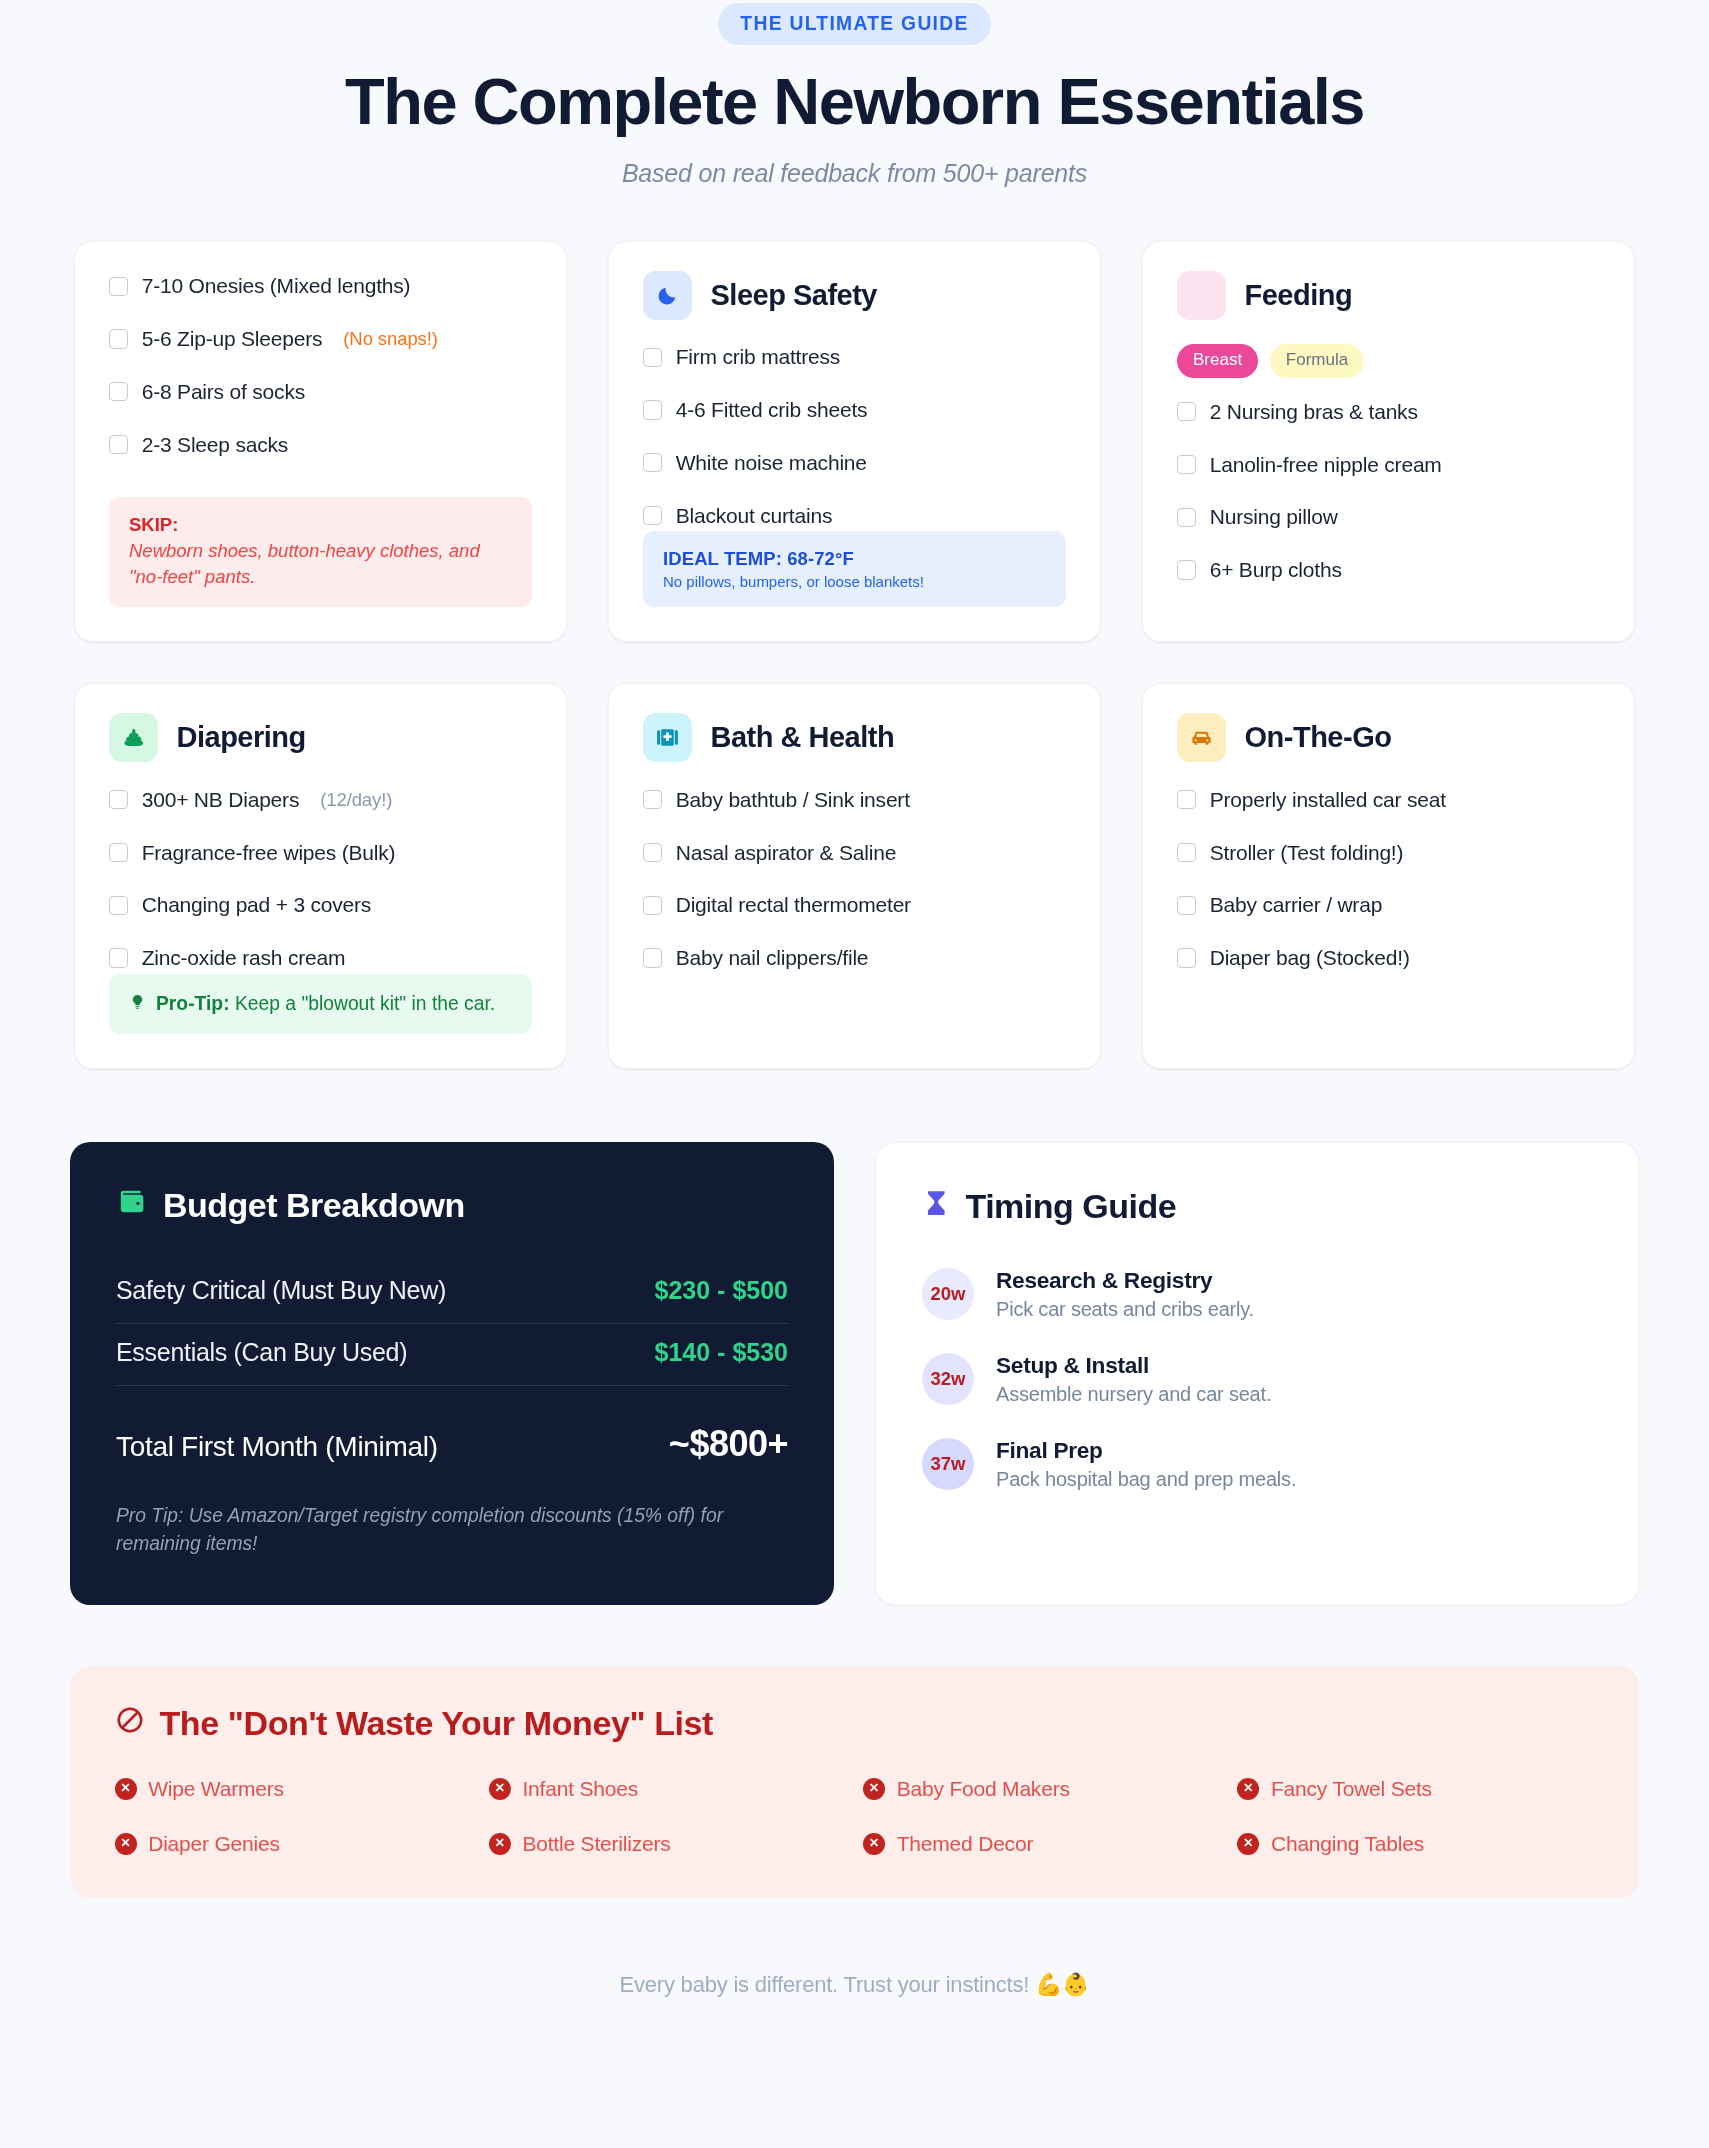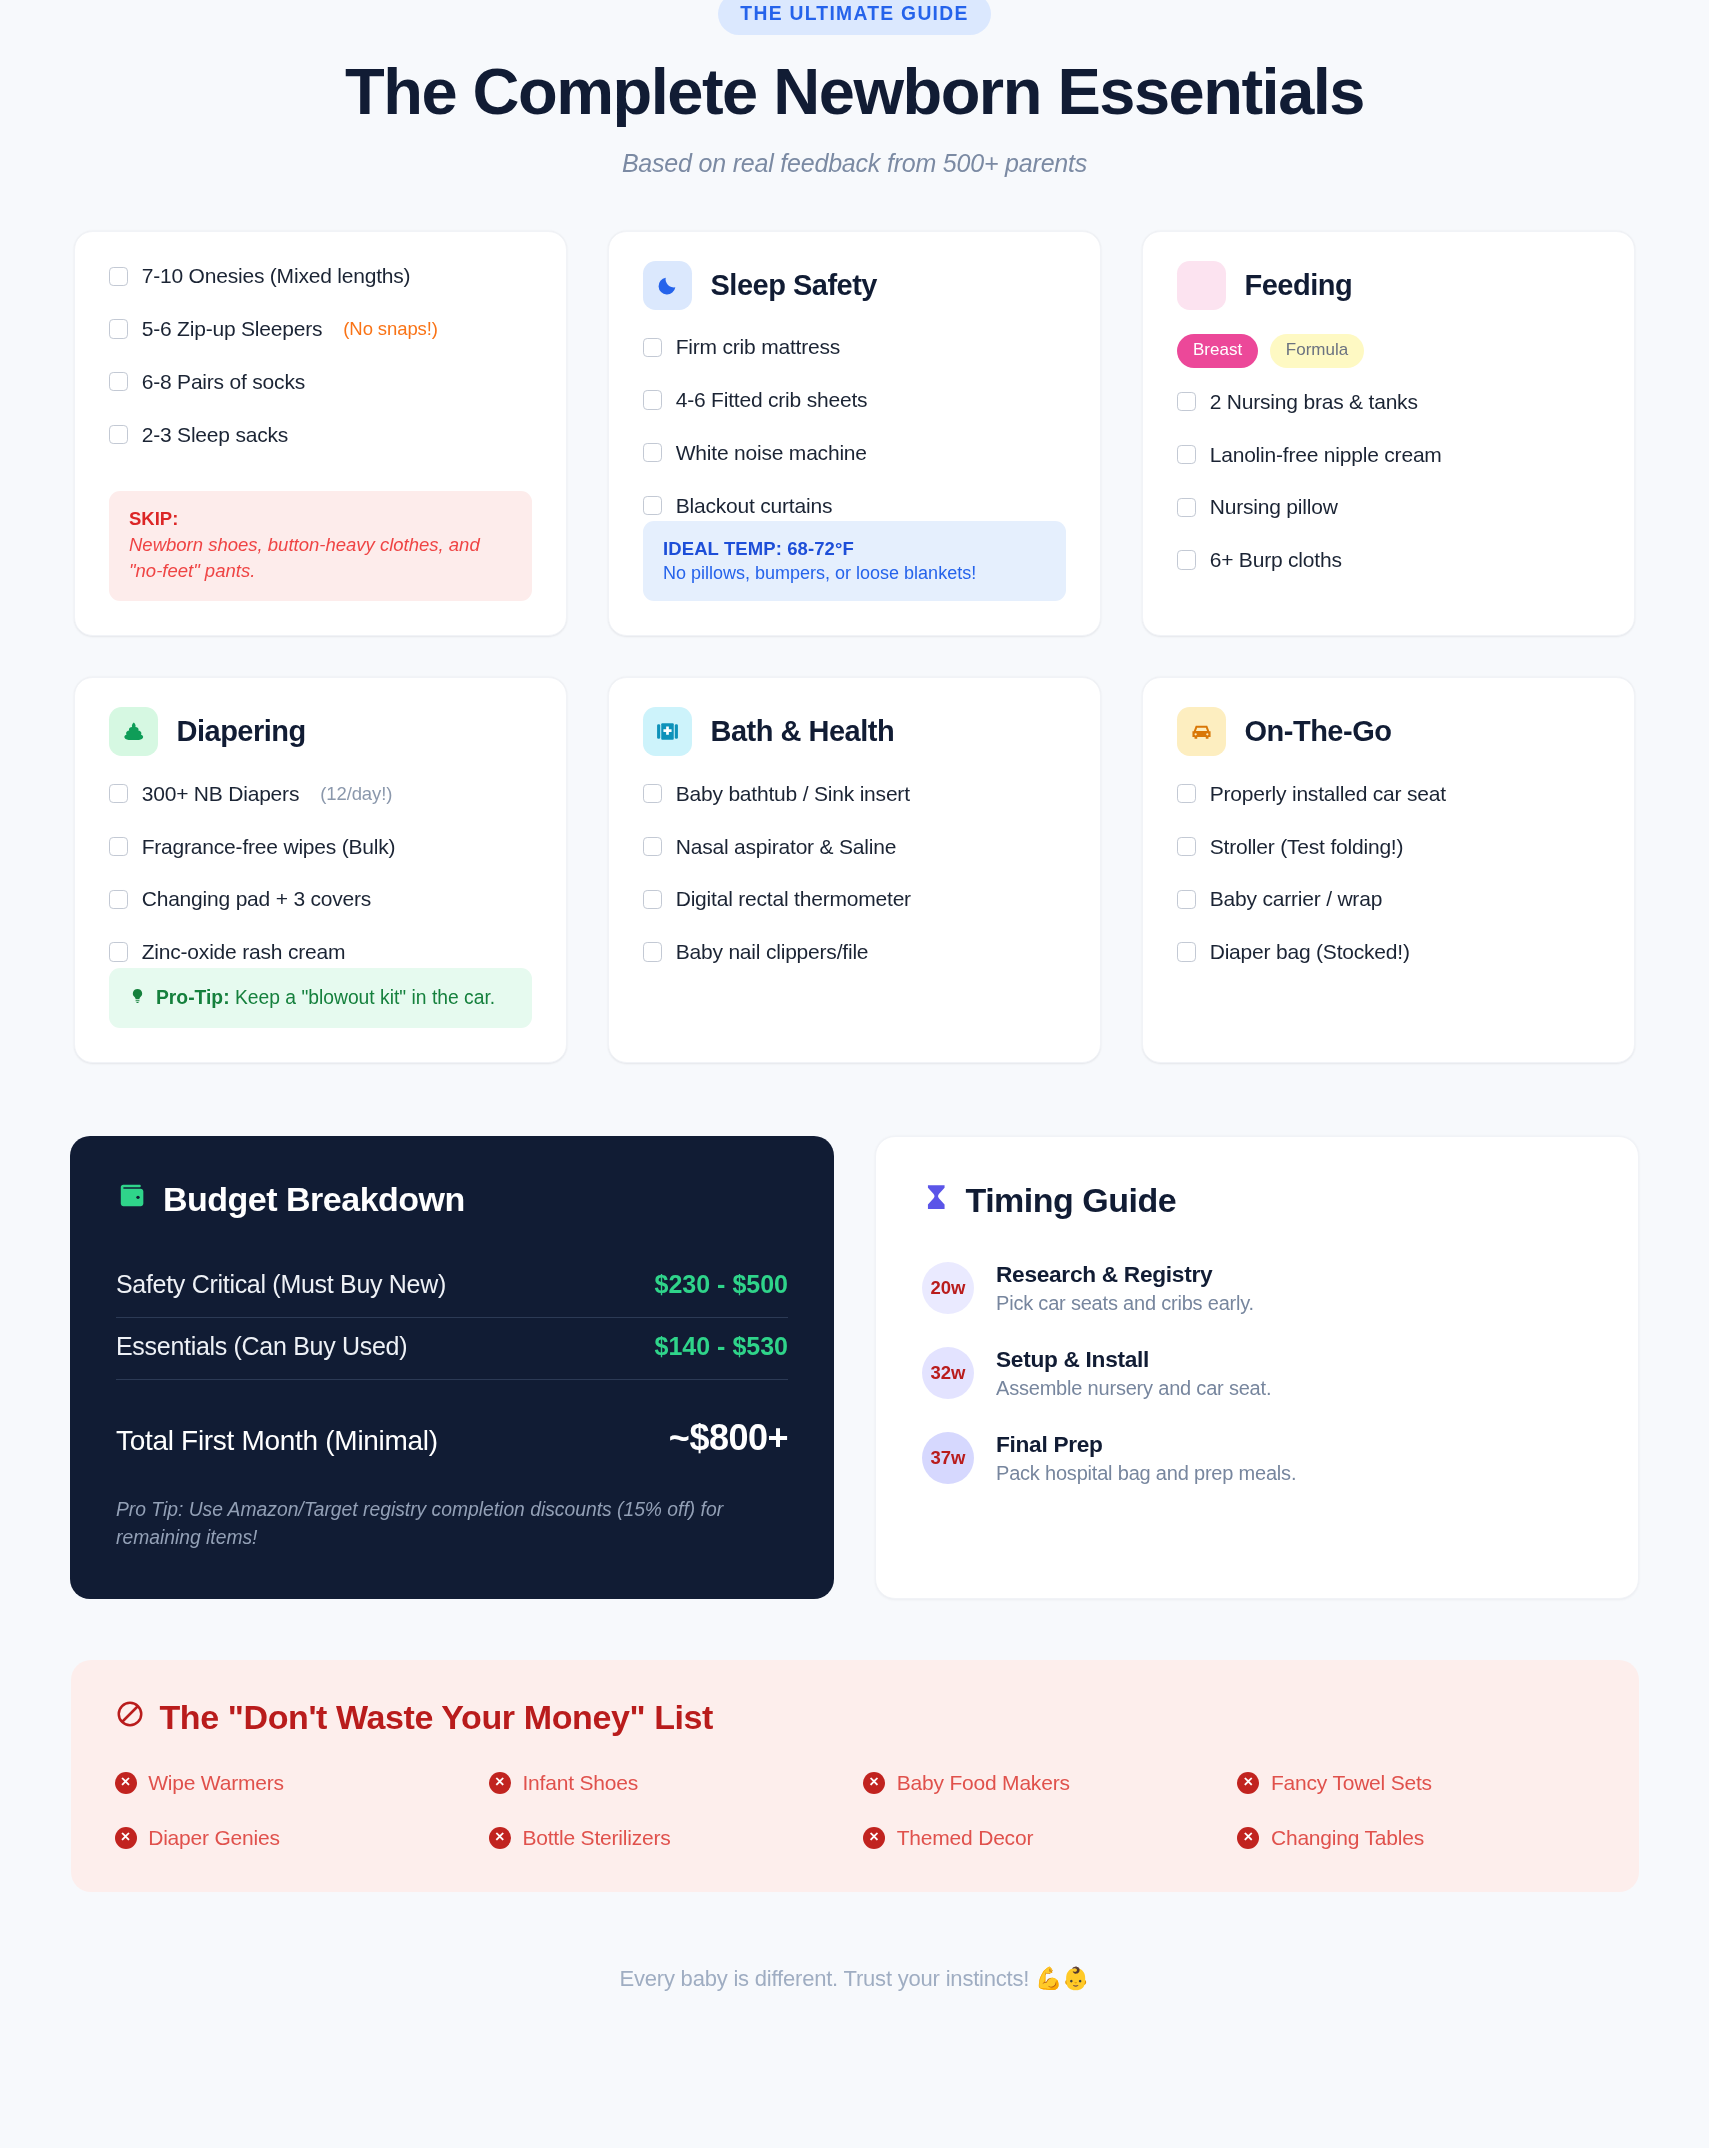--- a/index.html
+++ b/index.html
@@ -9,21 +9,21 @@
     min-height: 2148px;
     background: #f7f9fc;
     font-family: "Liberation Sans", sans-serif;
     color: #111827;
     -webkit-font-smoothing: antialiased;
   }
 
   .page { width: 1709px; padding: 0 0 34px 0; }
 
   
-  .header { text-align: center; padding-top: 5px; }
+  .header { text-align: center; padding-top: 15px; }
 
   .badge-pill {
     display: inline-block;
     background: #dbe8fe;
     color: #2563eb;
     font-size: 19.3px;
     font-weight: bold;
     letter-spacing: 1.3px;
     padding: 9.2px 22px 10px 22px;
     border-radius: 838px;
@@ -103,21 +103,21 @@
   .note-gray   { color: #8b98ac; }
 
   .callout { border-radius: 11px; padding: 17px 20px; margin-top: auto; }
 
   .callout-red { background: #fdeceb; }
   .callout-red .c-title { font-size: 18.5px; font-weight: bold; color: #dc2626; }
   .callout-red .c-body  { font-size: 18.5px; font-style: italic; color: #ef4444; line-height: 1.42; margin-top: 1.7px; }
 
   .callout-blue { background: #e5effd; }
   .callout-blue .c-title { font-size: 18.5px; font-weight: bold; color: #1d4ed8; letter-spacing: 0.1px; }
-  .callout-blue .c-body  { font-size: 18px; color: #2563eb; margin-top: 3.4px; }
+  .callout-blue .c-body  { font-size: 15px; color: #2563eb; margin-top: 3.4px; }
 
   .callout-green { background: #e6faef; display: flex; align-items: center; gap: 10px; padding: 18.5px 20px; }
   .callout-green .c-line { font-size: 19.3px; color: #15803d; }
   .callout-green .c-line b { color: #15803d; }
 
   .spacer-fill { flex: 1 1 auto; }
 
   
   .dual {
     display: grid;

